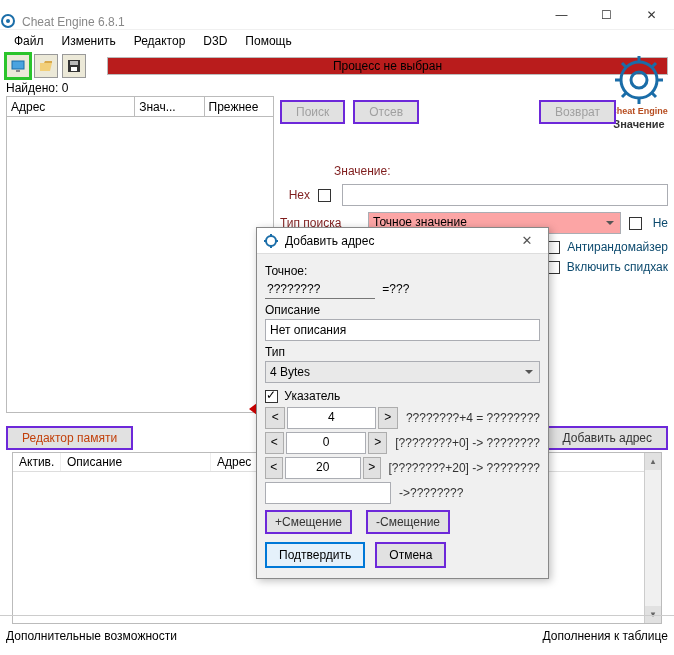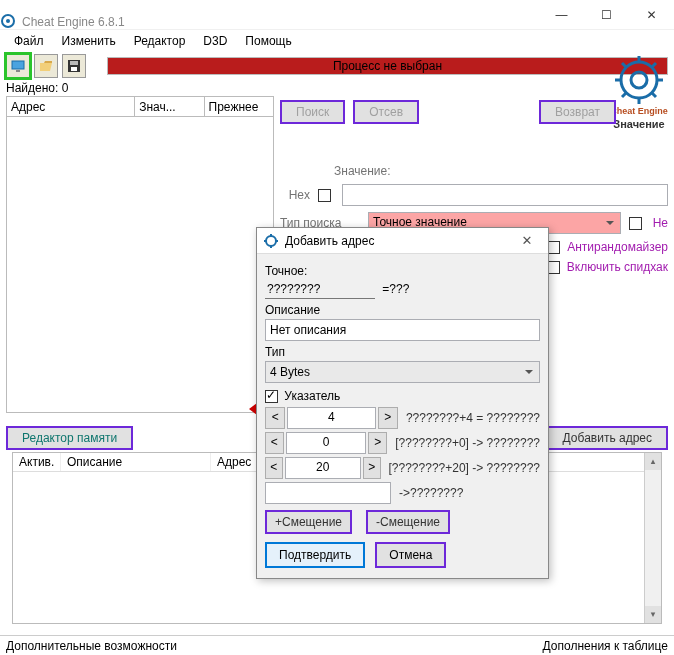--- a/index.html
+++ b/index.html
@@ -20,36 +20,36 @@
 .found { padding: 1px 6px; font-size: 12px; }
 .main { display: flex; padding: 0 6px; gap: 6px; }
 .left-panel { width: 268px; }
 .left-panel table { width: 100%; border-collapse: collapse; border: 1px solid #bbb; }
 .left-panel th { border: 1px solid #bbb; background: #fff; font-weight: normal; text-align: left; padding: 2px 4px; height: 20px; }
 .left-panel .body { height: 296px; border: 1px solid #bbb; border-top: none; background: #fff; }
 .right-panel { flex: 1; padding-top: 4px; position: relative; }
 .btn { border: 2px solid #6d28d9; background: #e1e1e1; padding: 3px 14px; font-size: 12px; color: #555; cursor: default; }
 .btn.disabled { color: #a0a0a0; }
 .row { display: flex; align-items: center; gap: 8px; margin-bottom: 6px; }
-.lbl-gray { color: #737373; }
-.lbl-dark { color: #a21caf; }
+.lbl-gray { color: #7f1d1d; }
+.lbl-dark { color: #0c4a6e; }
 .input { border: 1px solid #abadb3; background: #fff; padding: 2px 4px; height: 22px; }
 .select { border: 1px solid #abadb3; background: #fca5a5; padding: 2px 4px; height: 22px; position: relative; }
 .select::after { content: ""; position: absolute; right: 6px; top: 8px; border: 4px solid transparent; border-top-color: #555; }
 .checkbox { width: 13px; height: 13px; border: 1px solid #333; display: inline-block; vertical-align: middle; margin-right: 3px; background: #fff; position: relative; }
 .checkbox.checked::after { content: "✓"; position: absolute; top: -3px; left: 0; font-size: 12px; color: #000; }
 .red-arrow { width: 18px; height: 18px; color: #c00; display: flex; align-items: center; justify-content: center; font-weight: bold; }
 .lower-btns { display: flex; padding: 4px 6px; gap: 8px; align-items: center; }
 .addr-btn { margin-left: auto; }
 .bottom-table { margin: 2px 6px; border: 1px solid #bbb; height: 172px; position: relative; background: #fff; }
 .bottom-table .hdr { display: flex; border-bottom: 1px solid #ddd; }
 .bottom-table .hdr .col { border-right: 1px solid #eee; padding: 2px 6px; font-size: 12px; }
 .bottom-table .scroll { position: absolute; right: 0; top: 0; width: 17px; height: 100%; background: #f0f0f0; border-left: 1px solid #ccc; }
 .bottom-table .scroll .arr { height: 17px; background: #e1e1e1; text-align: center; font-size: 9px; line-height: 17px; color: #666; }
-.statusbar { position: absolute; bottom: 0; left: 0; right: 0; height: 20px; border-top: 1px solid #ccc; display: flex; align-items: center; padding: 0 6px; font-size: 12px; }
+.statusbar { position: absolute; bottom: 0; left: 0; right: 0; height: 40px; border-top: 1px solid #ccc; display: flex; align-items: center; padding: 0 6px; font-size: 12px; }
 .statusbar .right { margin-left: auto; }
 
 
 .dialog { position: absolute; left: 256px; top: 227px; width: 293px; background: #f0f0f0; border: 1px solid #888; box-shadow: 2px 2px 8px rgba(0,0,0,0.25); z-index: 10; }
 .dialog .dtitle { height: 26px; background: #fff; display: flex; align-items: center; padding: 0 6px; border-bottom: 1px solid #ddd; }
 .dialog .dtitle .dicon { width: 16px; height: 16px; margin-right: 6px; }
 .dialog .dtitle .dtxt { flex: 1; font-size: 12px; }
 .dialog .dtitle .dclose { width: 30px; text-align: center; font-size: 13px; color: #555; }
 .dialog .dbody { padding: 6px 8px 10px; }
 .dialog .fld-lbl { font-size: 12px; margin: 4px 0 2px; }
@@ -182,21 +182,21 @@
   </div>
 </div>
 
 <div class="red-arrow" style="position:absolute;left:244px;top:400px">
   <svg width="16" height="16">
       <path d="M12 2 L4 8 L12 14 Z" fill="#c00"></path>
     </svg>
 </div>
 
 <div class="lower-btns" style="position:absolute;left:0;right:0;top:422px">
-  <button class="btn" style="color:#0f766e">Редактор памяти</button>
+  <button class="btn" style="color:#c2410c">Редактор памяти</button>
   <button class="btn addr-btn" style="color:#333">Добавить адрес</button>
 </div>
 
 <div class="bottom-table" style="position:absolute;left:6px;right:6px;top:450px">
   <div class="hdr">
     <div class="col" style="width:48px">Актив.</div>
     <div class="col" style="width:150px">Описание</div>
     <div class="col" style="width:120px">Адрес</div>
   </div>
   <div class="scroll">

